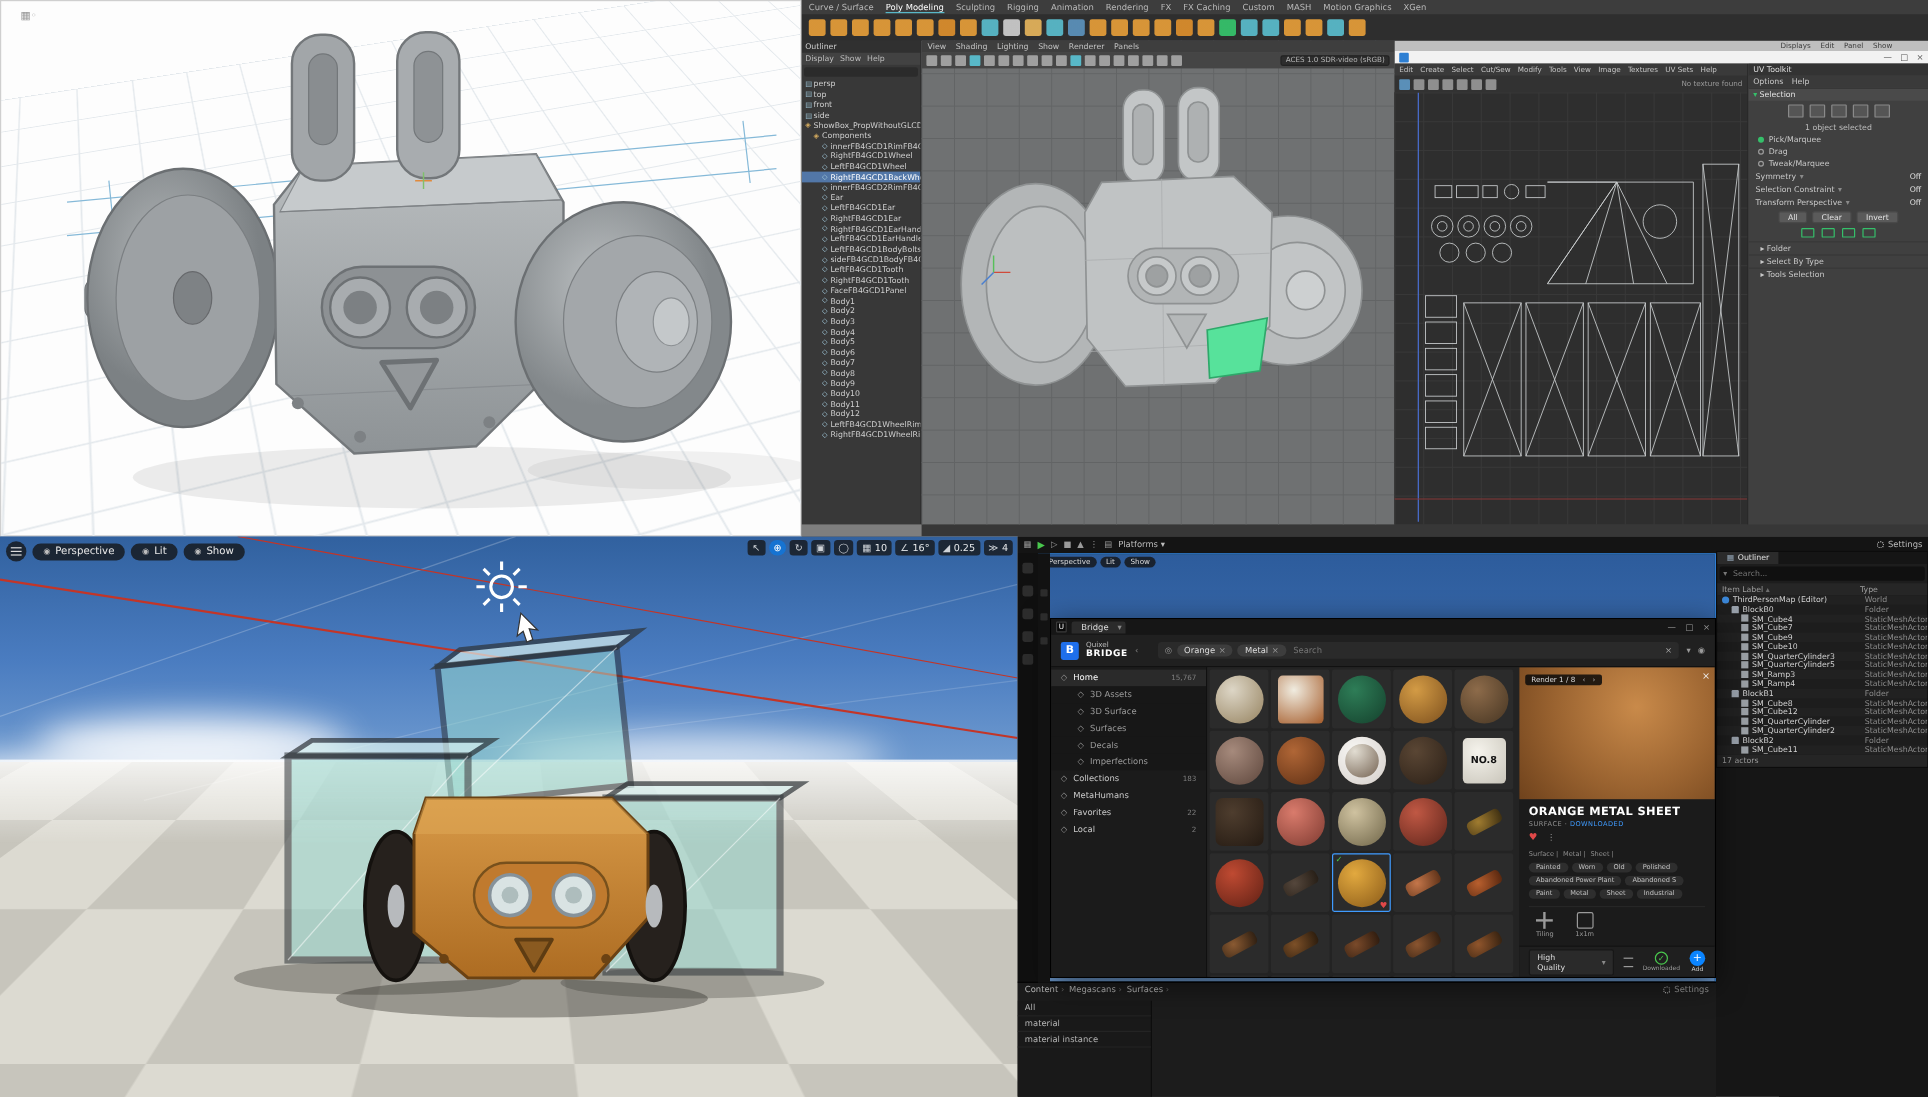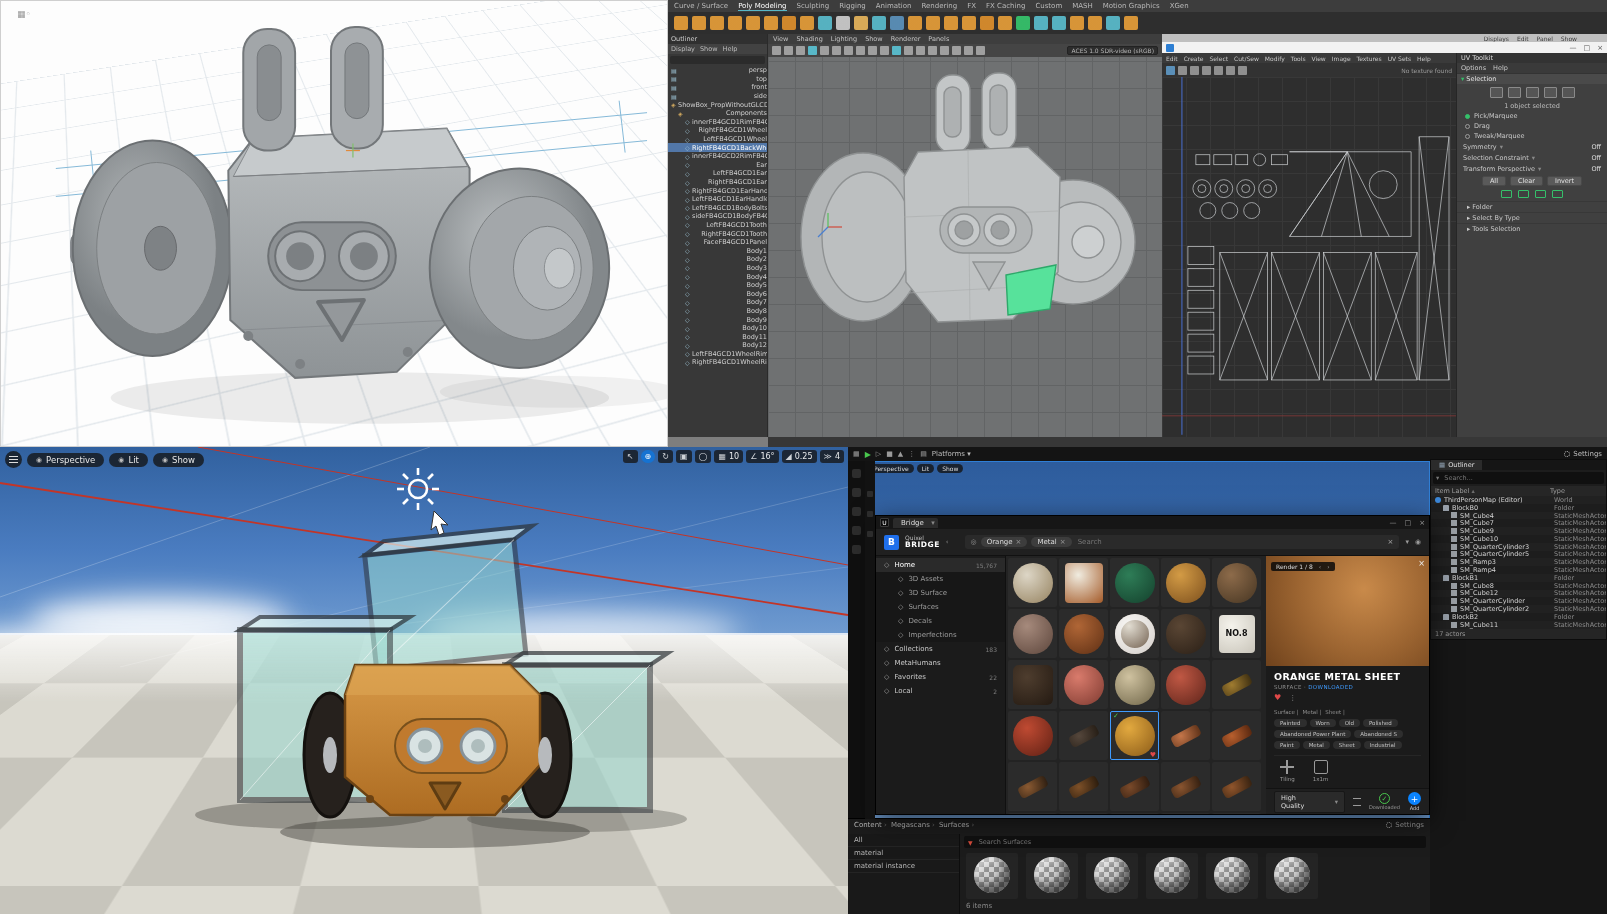--- a/index.html
+++ b/index.html
@@ -19,21 +19,21 @@
   .q-maya{left:668px;top:0;width:939px;height:447px;background:#373737;color:#c4c4c4;}
   .m-tabs{position:absolute;left:0;top:0;width:939px;height:12px;background:#3d3d3d;display:flex;gap:10px;align-items:center;padding:0 6px;font-size:7px;color:#b9b9b9;white-space:nowrap;}
   .m-tab.active{color:#fff;border-bottom:1px solid #58b8c8;}
   .m-shelf{position:absolute;left:0;top:12px;width:939px;height:22px;background:#2e2e2e;display:flex;gap:4px;align-items:center;padding:0 6px;}
   .sicon{width:14px;height:14px;border-radius:2px;opacity:.95;}
   .m-main{position:absolute;left:0;top:34px;width:939px;height:403px;display:flex;}
   .m-outl{width:100px;background:#383838;border-right:1px solid #2a2a2a;font-size:6.5px;overflow:hidden;}
   .m-outl-title{background:#303030;padding:1px 3px;color:#cfcfcf;}
   .m-outl-menus{display:flex;gap:5px;padding:1px 3px;background:#424242;color:#bdbdbd;}
   .m-outl-search{height:8px;margin:2px 2px;background:#2b2b2b;border-radius:2px;}
-  .mrow{display:flex;align-items:center;height:8.6px;padding-left:calc(3px + var(--d,0)*7px);white-space:nowrap;color:#cfcfcf;justify-content:space-between;}
+  .mrow{display:flex;align-items:center;height:8.6px;padding-left:calc(3px + var(--d,0)*7px);white-space:nowrap;color:#cfcfcf;}
   .mrow.selected{background:#5277a8;color:#fff;}
   .micon{width:7px;flex:0 0 7px;font-size:6px;color:#9fc6d8;}
   .ic-cam .micon::before{content:"\25A4";}
   .ic-group .micon::before{content:"\25C8";color:#d2a95e;}
   .ic-mesh .micon::before{content:"\25C7";}
   .m-view{flex:1;position:relative;background-color:#6f7172;
     background-image:linear-gradient(#626465 1px,transparent 1px),linear-gradient(90deg,#626465 1px,transparent 1px);
     background-size:27px 27px;}
   .m-view-menus{position:absolute;left:0;top:0;right:0;height:10px;background:#3e3e3e;display:flex;gap:8px;font-size:6.5px;color:#c2c2c2;padding:0 5px;align-items:center;}
   .m-view-icons{position:absolute;left:0;top:10px;right:0;height:13px;background:#454545;display:flex;gap:3px;align-items:center;padding:0 4px;}
@@ -1029,35 +1029,20 @@
             <span class="gear"></span>
             <span>Settings</span>
           </span>
       </div>
       <div class="cb-left">
 
       <div>All</div>
           <div>material</div>
           <div>material instance</div>
         </div>
-      <div class="cb-main">
-        <div class="cb-search">
-          <span class="funnel">▼</span>
-          <input placeholder="Search Surfaces" style="">
-        </div>
-        <div class="cb-thumbs">
-          <div class="cb-thumb"></div>
-          <div class="cb-thumb"></div>
-          <div class="cb-thumb"></div>
-          <div class="cb-thumb"></div>
-          <div class="cb-thumb"></div>
-          <div class="cb-thumb"></div>
-        </div>
-        <div class="cb-count">6 items</div>
-      </div>
     </div>
 
     <div class="bridge">
       <div class="br-titlebar">
         <span class="br-ulogo">U</span>
         <span class="br-tab">Bridge</span>
         <span class="br-winbtns">
             <span>—</span>
             <span>□</span>
             <span>×</span>

